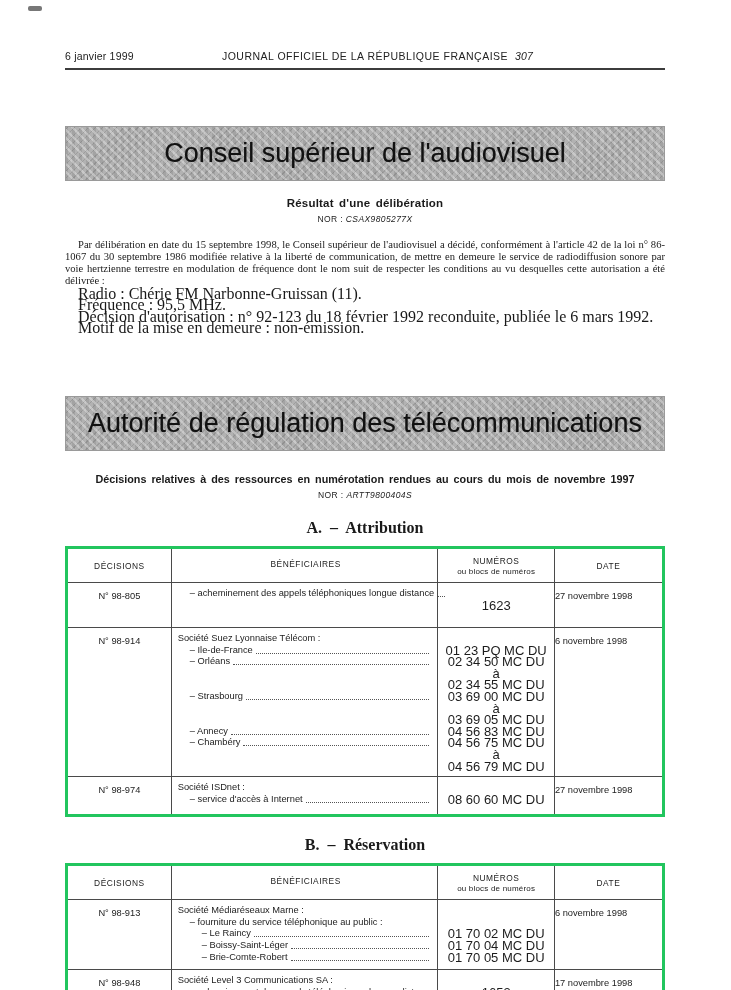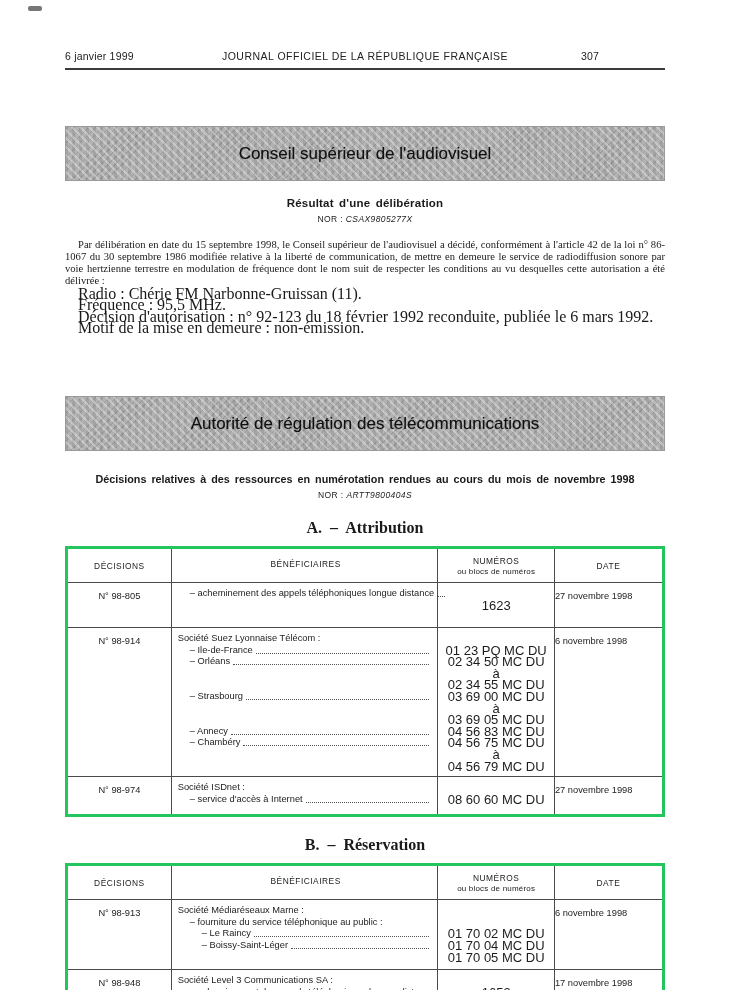--- a/index.html
+++ b/index.html
@@ -7,32 +7,32 @@
   .page{position:relative;width:731px;height:990px;background:#ffffff;color:#1a1a1a;overflow:hidden;}
   .content{position:relative;padding:0 66px 0 65px;width:600px;}
 
   
   .speck{position:absolute;left:28px;top:6px;width:14px;height:5px;background:#555;border-radius:2px;opacity:.8;}
 
   
   .runhead{display:flex;align-items:baseline;padding-top:50px;font-size:10.5px;letter-spacing:.2px;color:#222;}
   .runhead .rh-date{width:150px;}
   .runhead .rh-title{flex:1;text-align:center;letter-spacing:.5px;}
-  .runhead .rh-page{width:150px;text-align:center;}
+  .runhead .rh-page{width:150px;text-align:left;font-style:italic;}
   .headrule{margin-top:6px;height:2px;background:#3c3c3c;box-shadow:0 3px 0 -2px #bbb;}
 
   
   .banner{margin-top:56px;height:55px;display:flex;align-items:center;justify-content:center;
     background-color:#aeaeae;
     background-image:
       repeating-linear-gradient(45deg, rgba(255,255,255,.30) 0 2px, rgba(0,0,0,0) 2px 6px),
       repeating-linear-gradient(-45deg, rgba(60,60,60,.18) 0 1px, rgba(0,0,0,0) 1px 5px),
       repeating-linear-gradient(90deg, rgba(130,130,130,.25) 0 3px, rgba(190,190,190,.25) 3px 7px);
     box-shadow:inset 0 0 0 1px #9a9a9a;}
-  .banner .banner-text{font-size:17px;color:#111;letter-spacing:0px;text-shadow:0 0 1px rgba(0,0,0,.35);}
+  .banner .banner-text{font-size:27px;color:#111;letter-spacing:0px;text-shadow:0 0 1px rgba(0,0,0,.35);}
 
   .centered{text-align:center;}
   .sub-title{margin-top:16px;font-size:11.5px;font-weight:bold;letter-spacing:.2px;word-spacing:2px;}
   .nor-line{margin-top:5px;font-size:8.5px;letter-spacing:.4px;color:#222;}
   .nor-line .nor-val{font-style:italic;}
 
   
   .bodytext{margin-top:15px;font-family:"Liberation Serif",serif;font-size:10.6px;line-height:11.9px;text-align:justify;color:#191919;}
   .bodytext .lead{text-indent:13px;margin:0;}
   .plainlines{margin-top:1px;font-family:Liberation Serif, serif;font-size:16px;line-height:11.6px;color:#191919;}
@@ -102,21 +102,21 @@
       <div>Radio : Chérie FM Narbonne-Gruissan (11).</div>
       <div>Fréquence : 95,5 MHz.</div>
       <div>Décision d'autorisation : n° 92-123 du 18 février 1992 reconduite, publiée le 6 mars 1992.</div>
       <div>Motif de la mise en demeure : non-émission.</div>
     </div>
 
     <div class="banner" style="margin-top:62px;">
       <span class="banner-text">Autorité de régulation des télécommunications</span>
     </div>
 
-    <div class="art-subtitle">Décisions relatives à des ressources en numérotation rendues au cours du mois de novembre 1998</div>
+    <div class="art-subtitle">Décisions relatives à des ressources en numérotation rendues au cours du mois de novembre 1997</div>
     <div class="nor-line centered">
       <span>NOR :</span>
       <span class="nor-val">ARTT9800404S</span>
     </div>
 
     <div class="part-head">A.  –  Attribution</div>
 
     <div class="jotable" id="table-a">
       <div class="trow hrow">
         <div class="cell c-dec hcell">DÉCISIONS</div>
@@ -231,20 +231,24 @@
               <span class="txt">– fourniture du service téléphonique au public :</span>
             </div>
             <div class="bl i2">
               <span class="txt">– Le Raincy</span>
               <span class="dots"></span>
             </div>
             <div class="bl i2">
               <span class="txt">– Boissy-Saint-Léger</span>
               <span class="dots"></span>
             </div>
+            <div class="bl i2">
+              <span class="txt">– Brie-Comte-Robert</span>
+              <span class="dots"></span>
+            </div>
           </div>
           <div class="cell c-num">
             <div class="nl">&nbsp;</div>
             <div class="nl">&nbsp;</div>
             <div class="nl">01 70 02 MC DU</div>
             <div class="nl">01 70 04 MC DU</div>
             <div class="nl">01 70 05 MC DU</div>
           </div>
           <div class="cell c-date">6 novembre 1998</div>
         </div>

